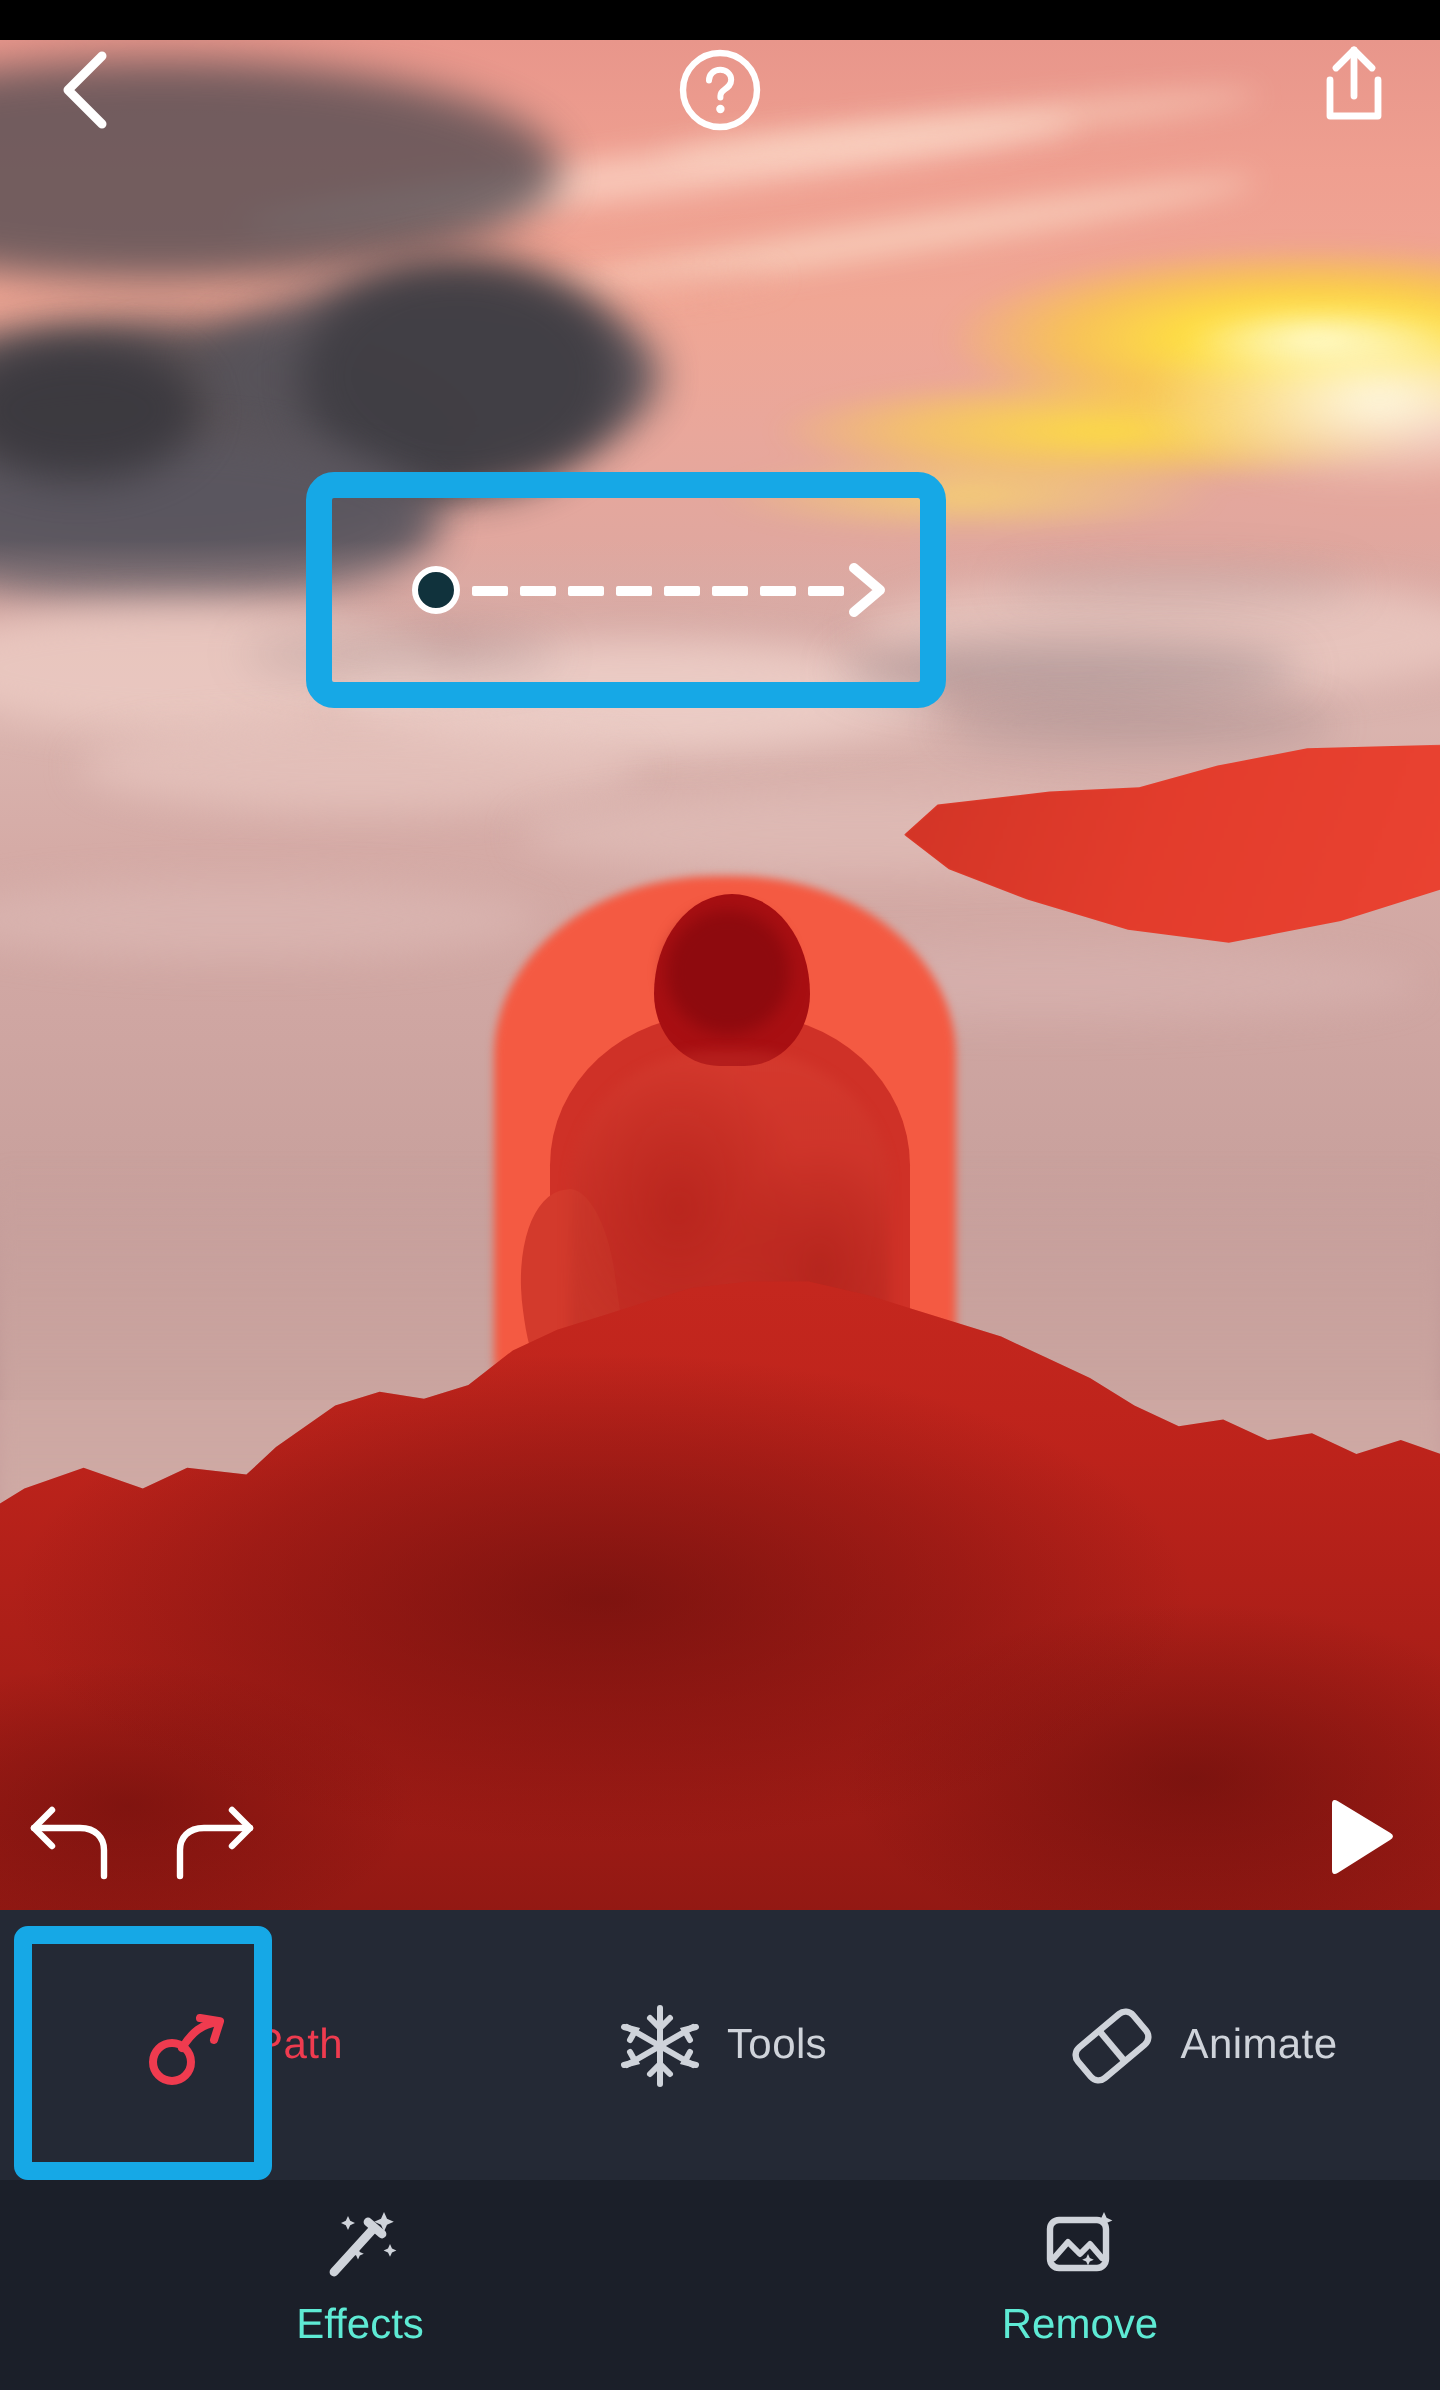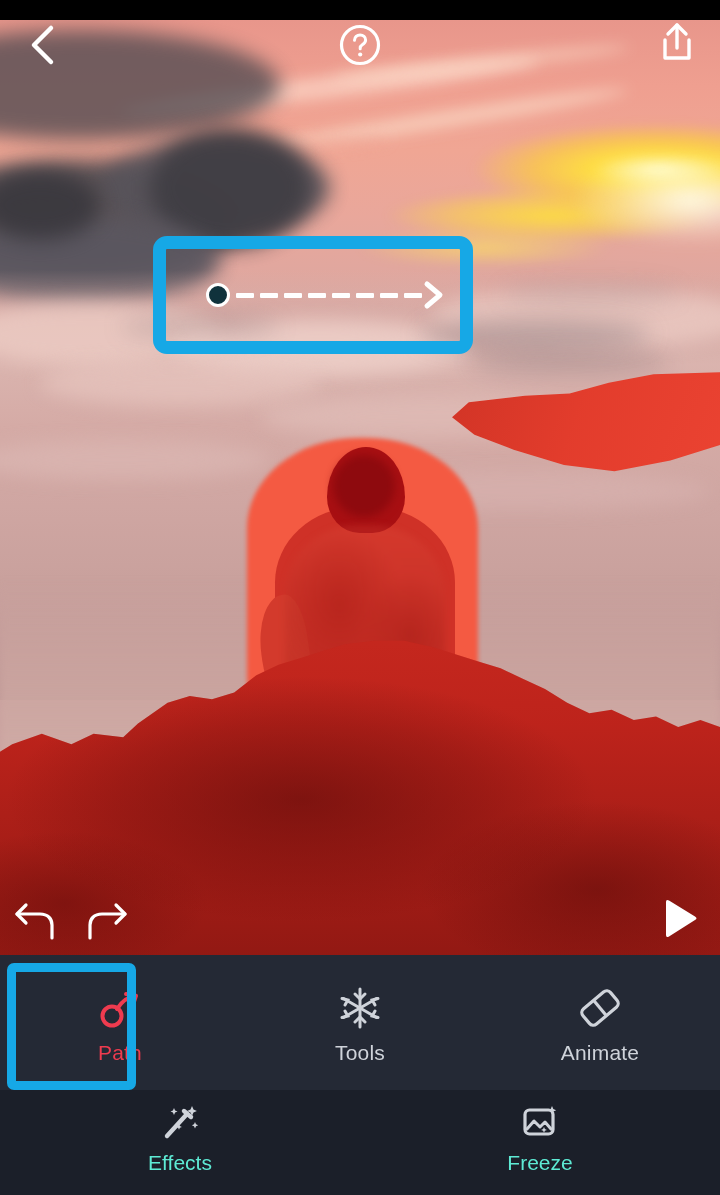--- a/index.html
+++ b/index.html
@@ -338,21 +338,21 @@
     width:720px; height:135px;
     background:#242935;
     display:flex;
     align-items:center;
     z-index:30;
   }
   .tool {
     flex:1;
     height:135px;
     display:flex;
-    flex-direction:column;
+    flex-direction:row;
     align-items:center;
     justify-content:center;
     gap:9px;
     position:relative;
   }
   .tool .ticon {
     height:50px;
     display:flex; align-items:center; justify-content:center;
   }
   .tool .tlabel {
@@ -602,18 +602,18 @@
       <div class="ticon">
         <svg width="42" height="40" viewBox="0 0 42 40">
           <rect x="6" y="8" width="28" height="24" rx="4.5" stroke="#cfd3da" stroke-width="3.2" fill="none"></rect>
           <path d="M8 27 L15 19 L21 25 L26 20 L32 27" stroke="#cfd3da" stroke-width="3" fill="none" stroke-linecap="round" stroke-linejoin="round"></path>
           <g fill="#cfd3da">
             <path d="M33 4 l1.3 2.9 2.9 1.3 -2.9 1.3 -1.3 2.9 -1.3 -2.9 -2.9 -1.3 2.9 -1.3 Z"></path>
             <path d="M25 25 l.9 2 2 .9 -2 .9 -.9 2 -.9 -2 -2 -.9 2 -.9 Z"></path>
           </g>
         </svg>
       </div>
-      <div class="tlabel">Freeze</div>
+      <div class="tlabel">Remove</div>
     </div>
 
   </div>
 
 </div>
 
 </body></html>

